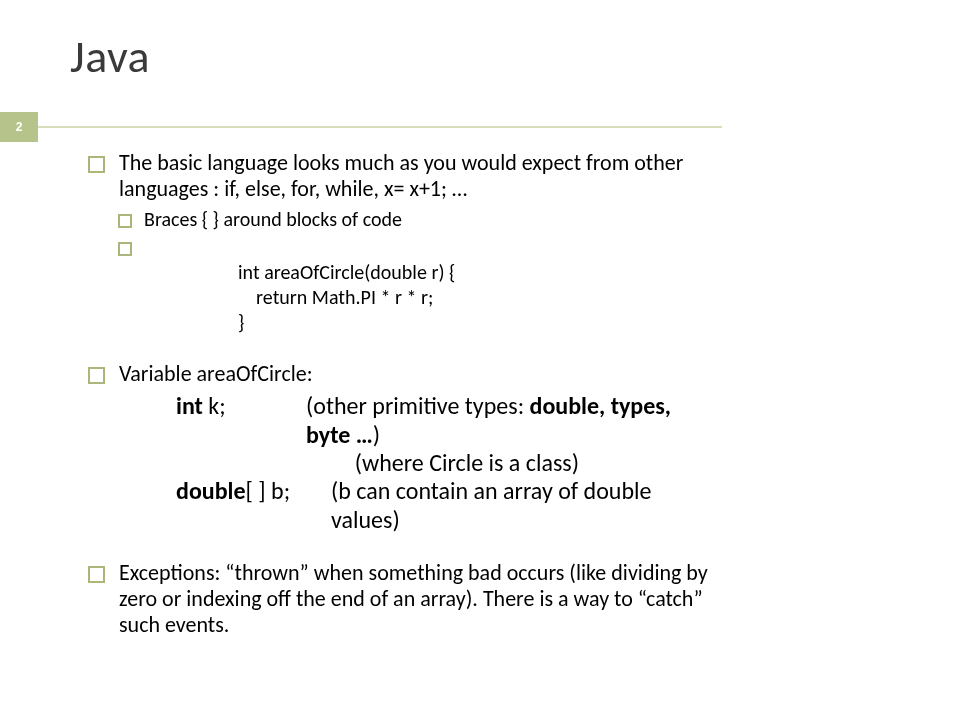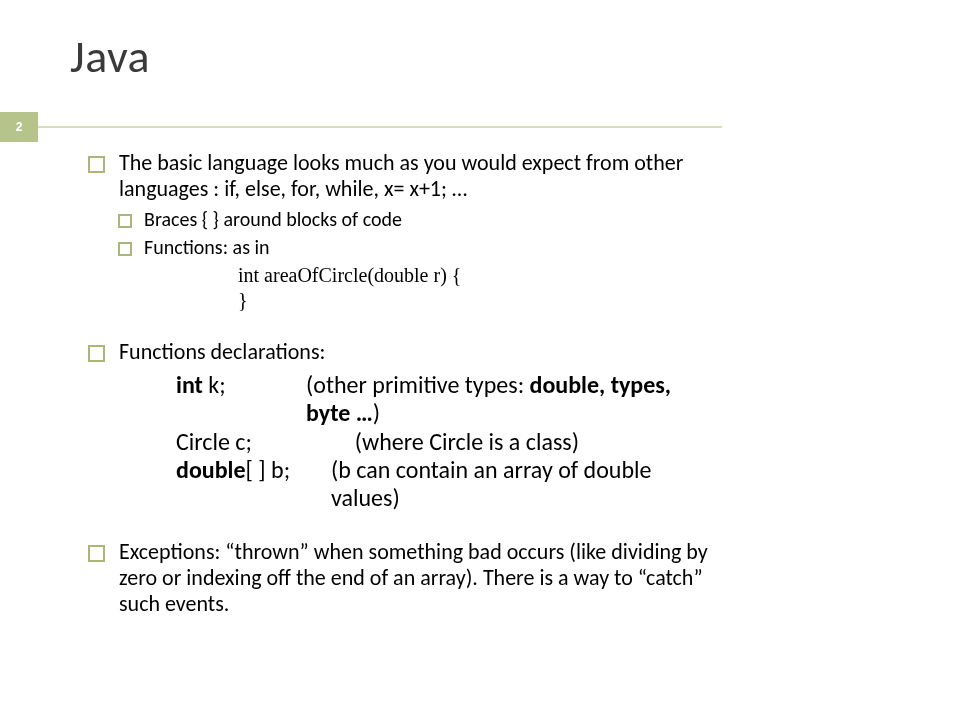--- a/index.html
+++ b/index.html
@@ -86,21 +86,20 @@
     width: 10px;
     height: 10px;
     border: 2px solid #a9b77a;
     margin-top: 6px;
     margin-right: 12px;
   }
   .code {
     margin-left: 150px;
     font-size: 20px;
     line-height: 1.25;
-    font-family: Liberation Serif, serif;
   }
   .decls {
     margin-left: 88px;
     font-size: 24px;
   }
   .row { display: flex; }
   .col-a { width: 130px; flex: 0 0 auto; }
   .col-b { flex: 1 1 auto; }
   .bold { font-weight: 700; }
   .spacer { height: 26px; }
@@ -122,41 +121,40 @@
       <div class="box"></div>
       <div class="txt">The basic language looks much as you would expect from other languages : if, else, for, while, x= x+1; …</div>
     </div>
     <div class="subwrap">
       <div class="subbullet">
         <div class="box"></div>
         <div class="txt">Braces {  } around blocks of code</div>
       </div>
       <div class="subbullet">
         <div class="box"></div>
-        <div class="txt">Functions: as in</div>
       </div>
     </div>
     <div class="code">
       <div>int areaOfCircle(double r) {</div>
+      <div>&nbsp;&nbsp;&nbsp;&nbsp;<span>return Math.PI * r * r;</span></div>
       <div>}</div>
     </div>
 
     <div class="spacer"></div>
 
     <div class="bullet">
       <div class="box"></div>
-      <div class="txt">Functions declarations:</div>
+      <div class="txt">Variable areaOfCircle:</div>
     </div>
     <div class="decls">
       <div class="row">
         <div class="col-a"><span class="bold">int</span> <span>k;</span></div>
         <div class="col-b">(<span>other primitive types: </span><span class="bold">double, types, byte …</span>)</div>
       </div>
       <div class="row">
-        <div class="col-a">Circle c;</div>
         <div class="col-b" style="text-align:right; padding-right:130px;">(where Circle is a class)</div>
       </div>
       <div class="row">
         <div class="col-a" style="width:155px;"><span class="bold">double</span><span>[ ] b;</span></div>
         <div class="col-b">(b can contain an array of double values)</div>
       </div>
     </div>
 
     <div class="spacer"></div>
 

